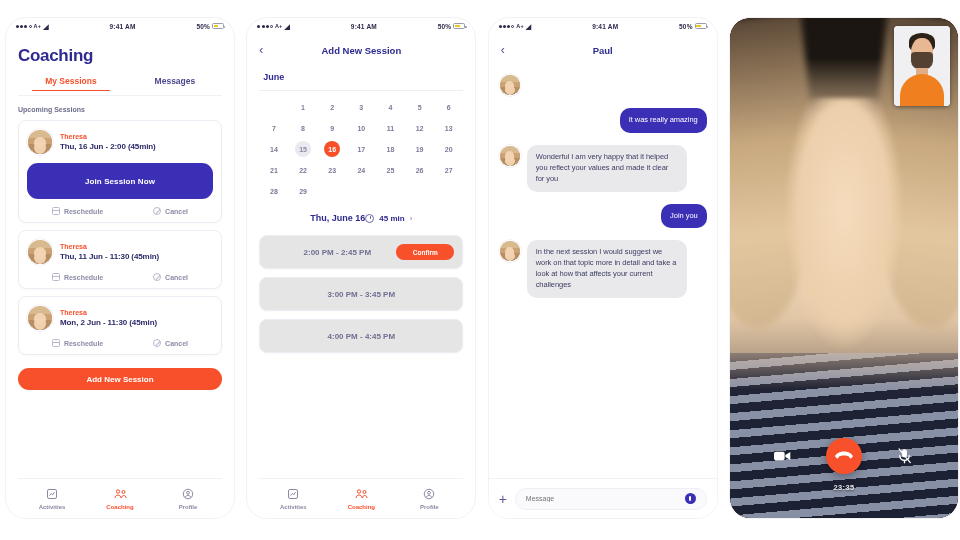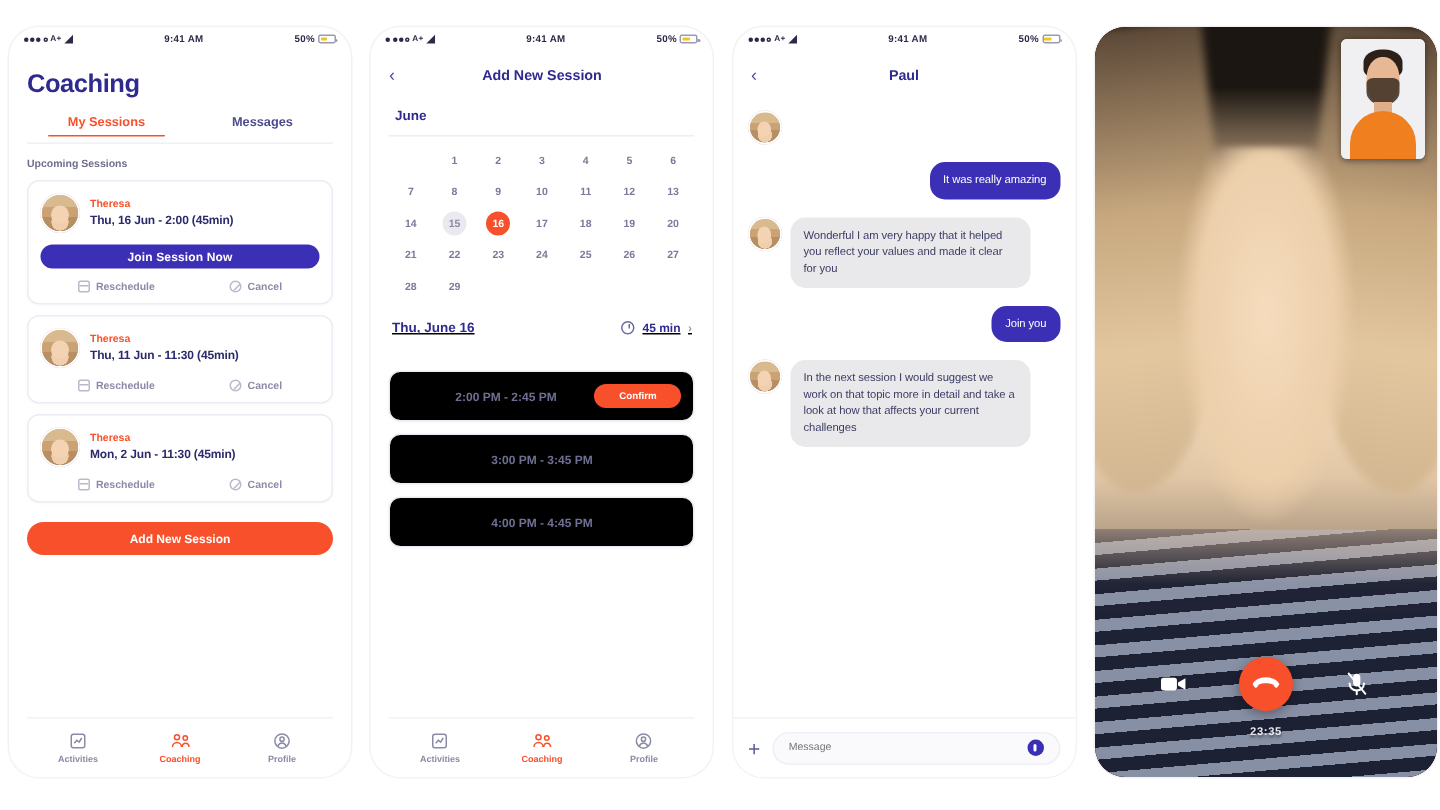--- a/index.html
+++ b/index.html
@@ -114,21 +114,21 @@
                 linear-gradient(180deg,#d9b98e 0 34%, #caa273 34% 60%, #b78f63 60% 100%);
   }
   .avatar .face {
     position:absolute; left:26%; top:28%; width:48%; height:52%;
     background:#f3d3b2; border-radius: 50% 50% 45% 45%;
   }
   .coach-name { font-size: 7px; font-weight: bold; color: var(--orange); margin-bottom: 2px;}
   .session-when { font-size: 8px; font-weight: bold; color:#2b2a6b; letter-spacing:-.1px;}
 
   .btn-join {
-    margin-top: 8px; height: 16px; border-radius: 11px;
+    margin-top: 8px; height: 36px; border-radius: 11px;
     background: var(--indigo); color:#fff;
     display:flex; align-items:center; justify-content:center;
     font-size: 8px; font-weight: bold; letter-spacing:.1px;
     border: none; width:100%; cursor:pointer;
   }
   .card-actions {
     display:flex; align-items:center; justify-content: space-around;
     margin-top: 8px;
   }
   .action { display:flex; align-items:center; gap:4px; font-size:7px; color: var(--grey-text); font-weight:bold; }
@@ -181,38 +181,37 @@
   .cal-grid { display:grid; grid-template-columns: repeat(7, 1fr); row-gap: 5px; }
   .day {
     height: 16px; display:flex; align-items:center; justify-content:center;
     font-size: 7px; color:#7a7a99; font-weight:bold; border-radius:50%;
     width:16px; margin: 0 auto; cursor:pointer;
   }
   .day.today { background:#e9e9ef; color:#8a8aa5; }
   .day.selected { background: var(--orange); color:#fff; }
   .day.empty { visibility:hidden; }
   .slot-head {
-    display:flex; align-items:center; justify-content:space-between;
-    margin: 14px 2px 24px 2px;
-    text-decoration: underline;
+    display:flex; align-items:center; justify-content:center;
+    margin: 14px 2px 12px 2px;
   }
   .slot-date { font-size: 9px; font-weight:bold; color:#2e2a8f;}
   .slot-dur { display:flex; align-items:center; gap:5px; font-size:8px; font-weight:bold; color:#2e2a8f;}
   .ic-clock {
     width:9px; height:9px; border:1px solid #6a6aa0; border-radius:50%;
     position:relative; display:block;
   }
   .ic-clock::after {
     content:""; position:absolute; left: 3.5px; top: 1.8px; width:.8px; height:3px; background:#6a6aa0;
   }
   .chev { color:#9a9ab5; font-size:8px; }
   .slot {
     border:1px solid var(--card-border); border-radius: 8px; height: 34px;
     display:flex; align-items:center; justify-content:center;
-    position:relative; margin-bottom: 8px; background:#000000;
+    position:relative; margin-bottom: 8px; background:#e5e5e5;
     box-shadow: 0 1px 2px rgba(60,60,110,0.03);
     cursor:pointer;
   }
   .slot-time { font-size: 8px; color:#6f6f93; font-weight:bold; }
   .slot.with-btn .slot-time { margin-right: 48px; }
   .btn-confirm {
     position:absolute; right: 8px; top: 50%; transform: translateY(-50%);
     background: var(--orange); color:#fff; border:none;
     height: 16px; width: 58px; border-radius: 9px;
     font-size: 6.5px; font-weight:bold; cursor:pointer;

